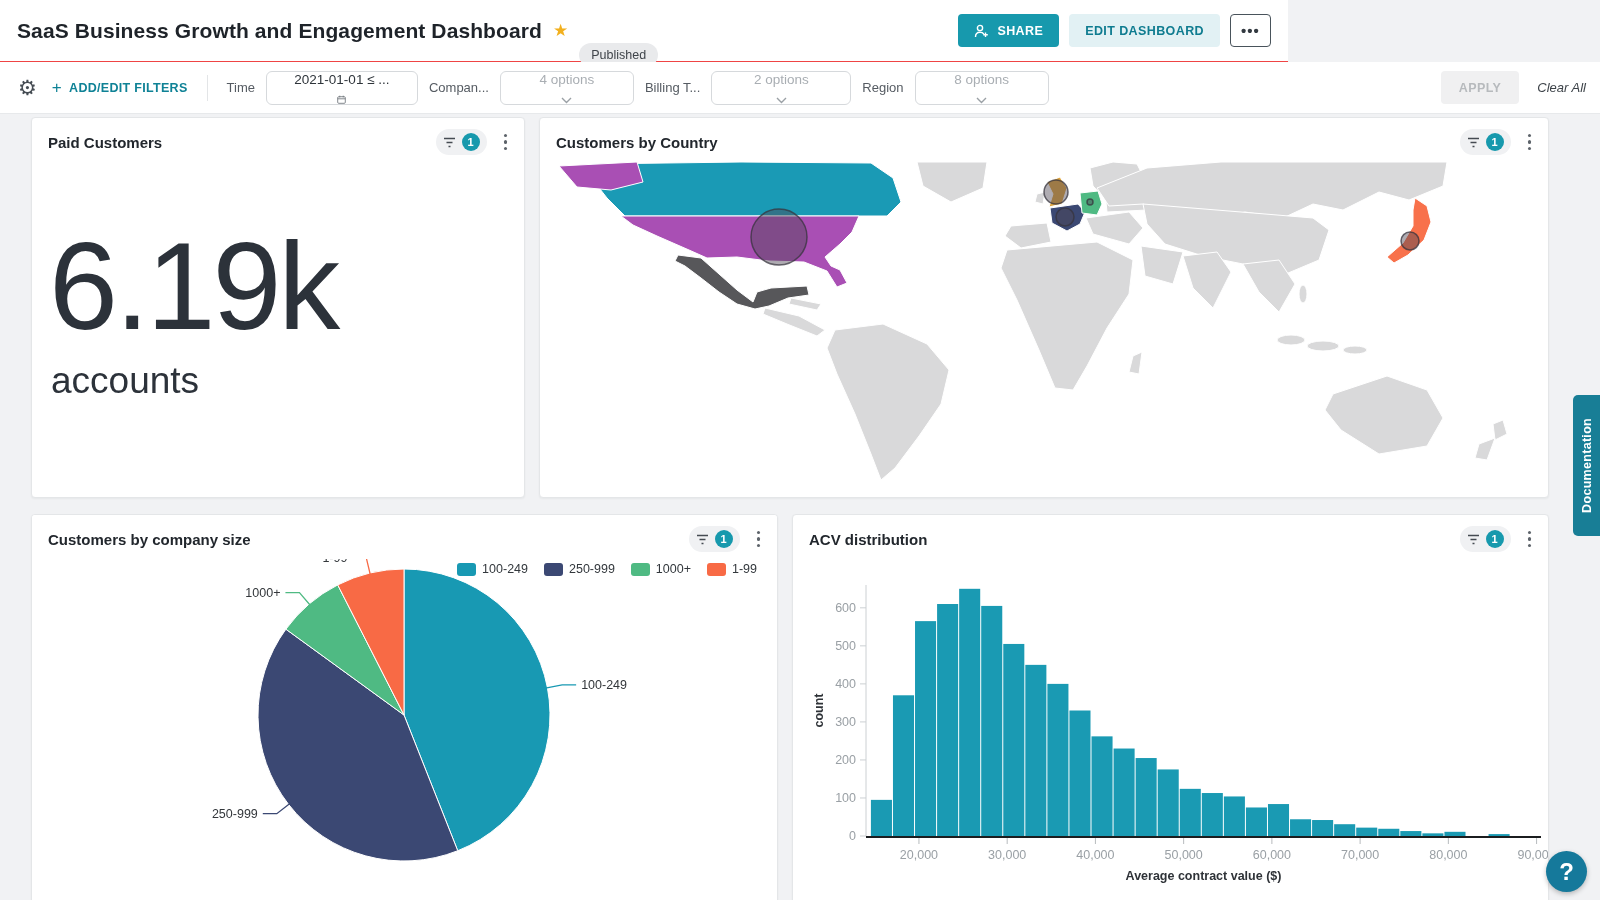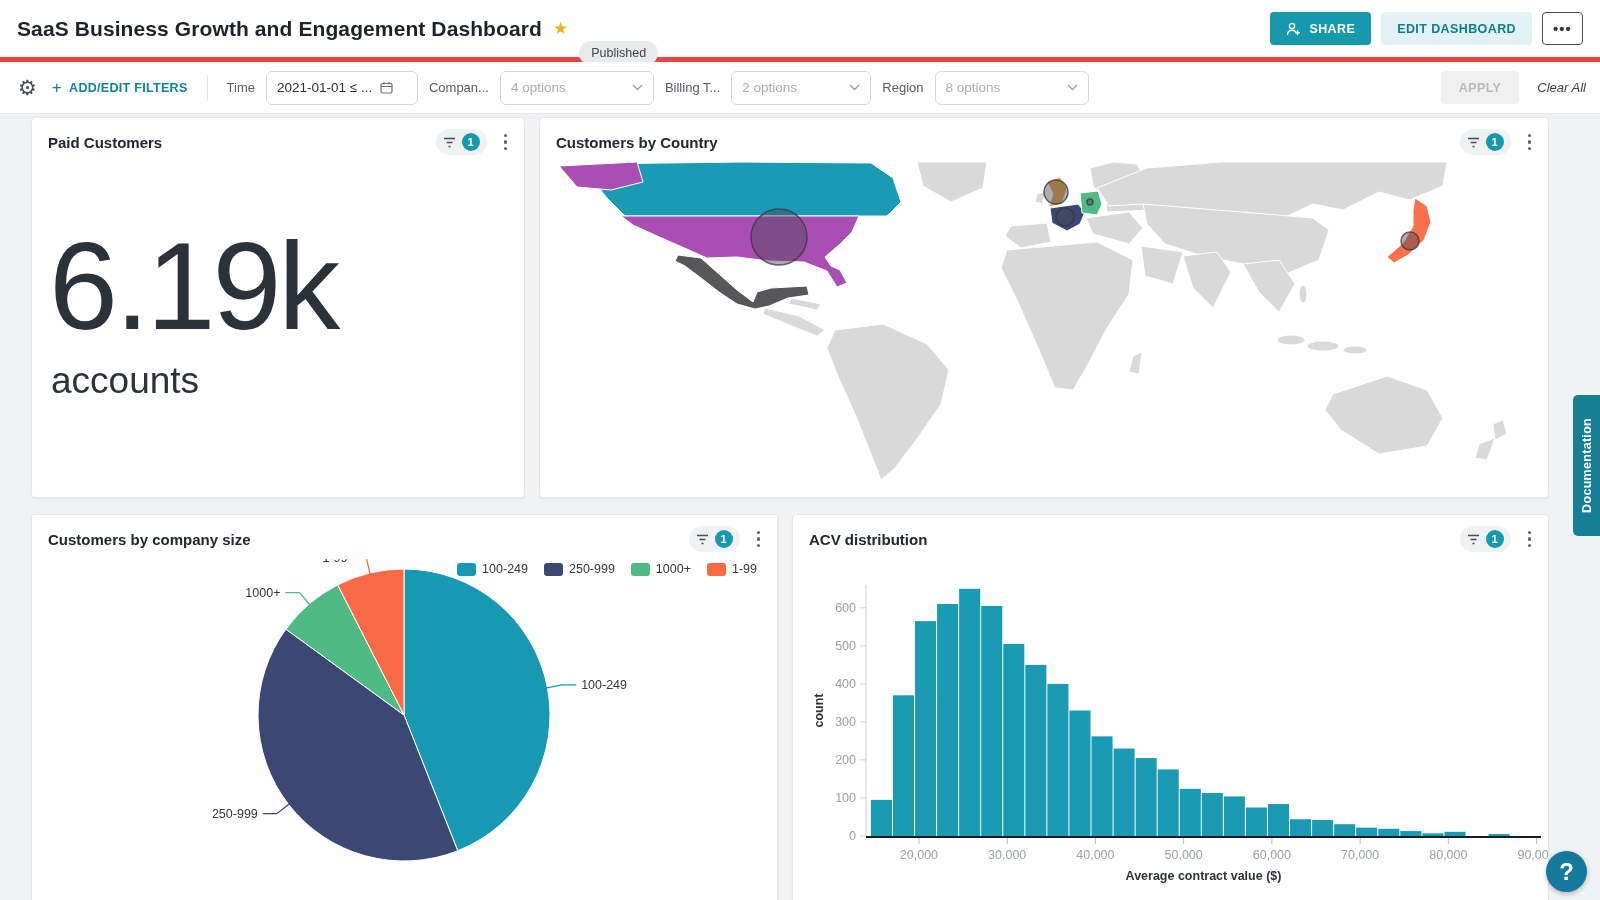--- a/index.html
+++ b/index.html
@@ -1,43 +1,43 @@
 <!DOCTYPE html>
 <html><head>
 <meta charset="utf-8">
 <style>
   * { box-sizing: border-box; margin: 0; padding: 0; }
   html,body { width:1600px; height:900px; overflow:hidden; }
   body { font-family:"Liberation Sans", sans-serif; background:#f1f2f4; position:relative; color:#23282e; }
 
   
-  .app-header { position:absolute; top:0; left:0; width:1600px; height:62px; background:#fff;
-    border-bottom:5px solid #ef4444; display:flex; align-items:center; padding:0 17px; z-index:5; }
+  .app-header { position:absolute; top:0; left:0; width:1288px; height:62px; background:#fff;
+    border-bottom:1px solid #ef4444; display:flex; align-items:center; padding:0 17px; z-index:5; }
   .dash-title { font-size:21px; font-weight:700; color:#1e2329; letter-spacing:.1px; }
   .star { color:#f2b01e; font-size:17px; margin-left:11px; }
   .pill { margin-left:11px; background:#e9eaec; color:#3f444a; font-size:12.5px; padding:5px 12px; border-radius:12px;margin-top:48px; }
   .hdr-right { margin-left:auto; display:flex; align-items:center; gap:10px;padding-left:48px; }
   .btn { border-radius:4px; font-size:12.5px; font-weight:700; letter-spacing:.4px; display:flex; align-items:center;
     justify-content:center; height:33px; cursor:pointer; }
   .btn-share { background:#1799ad; color:#fff; padding:0 16px; gap:8px; }
   .btn-edit { background:#e2f1f4; color:#0f7c90; padding:0 16px; }
   .btn-more { width:41px; background:#fff; border:1px solid #49535b; color:#333a41; font-size:15px; letter-spacing:1px; font-weight:700; }
 
   
   .filter-bar { position:absolute; top:62px; left:0; width:1600px; height:52px; background:#fff;
     border-bottom:1px solid #e7e9eb; display:flex; align-items:center; padding:0 14px; gap:11px; z-index:5; }
   .gear { font-size:21px; color:#454c53; margin:0 4px; }
   .add-filters { color:#0f8296; font-size:12.5px; font-weight:700; letter-spacing:.3px; display:flex; align-items:center; gap:7px; cursor:pointer; }
   .add-filters .plus { font-size:17px; font-weight:400; }
   .vdiv { width:1px; height:26px; background:#e3e5e7; margin:0 8px; }
   .f-label { font-size:13px; color:#555b62; white-space:nowrap; }
   .field { height:34px; border:1px solid #d6d9dc; border-radius:6px; background:#fff; display:flex; align-items:center;
-    padding:0 10px; font-size:13.5px; color:#2e343a; gap:8px; cursor:pointer; }
+    padding:0 10px; font-size:13.5px; color:#2e343a; gap:8px; cursor:pointer;flex-direction:column; }
   .field.select { color:#a9aeb3; justify-content:space-between; }
-  .w152{width:152px} .w154{width:154px} .w140{width:140px}
+  .w152{width:152px} .w154{width:134px} .w140{width:140px}
   .fb-right { margin-left:auto; display:flex; align-items:center; gap:18px; }
   .btn-apply { background:#f0f0f1; color:#b7babd; padding:0 18px; }
   .clear-all { font-size:13px; color:#3d4349; cursor:pointer;font-style:italic; }
 
   
   .widget { position:absolute; background:#fff; border:1px solid #e4e6e8; border-radius:4px;
     box-shadow:0 1px 2px rgba(20,30,40,.05); overflow:hidden; }
   #w-paid   { left:31px;  top:117px; width:494px;  height:381px; }
   #w-map    { left:539px; top:117px; width:1010px; height:381px; }
   #w-pie    { left:31px;  top:514px; width:747px;  height:400px; }

